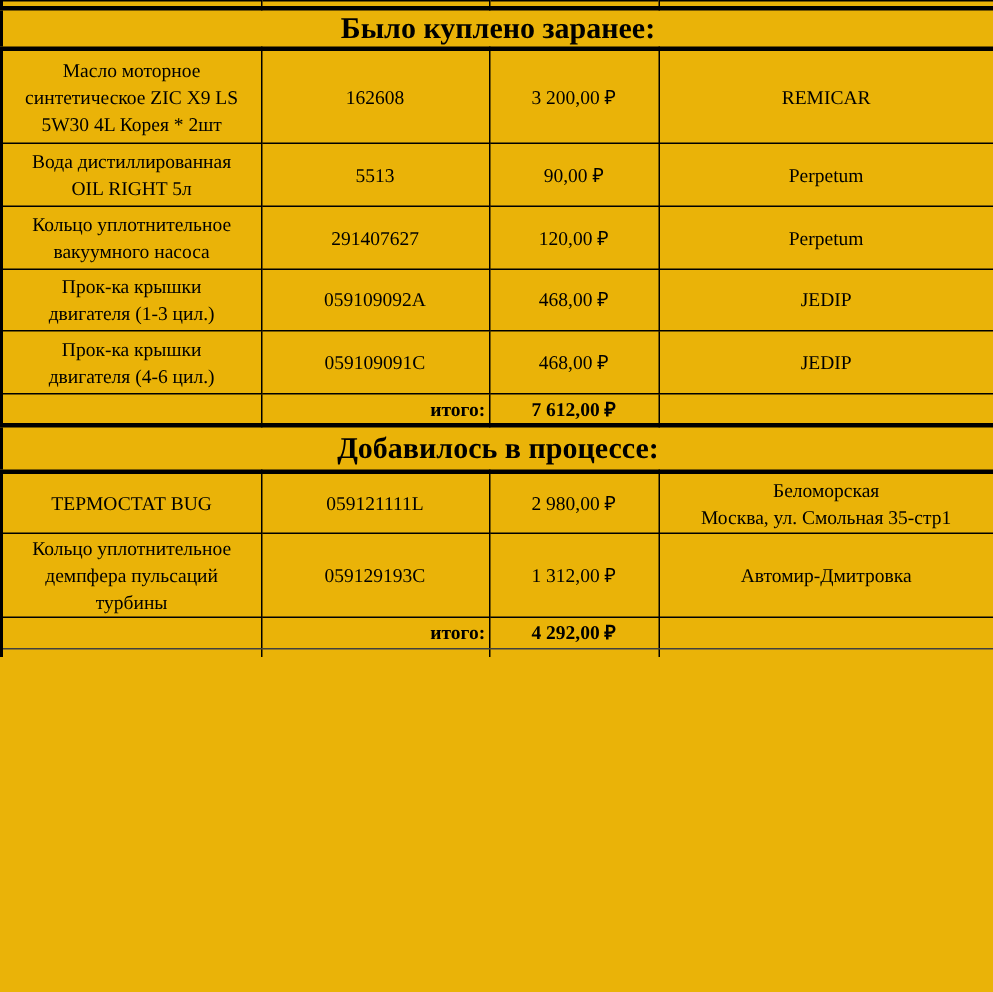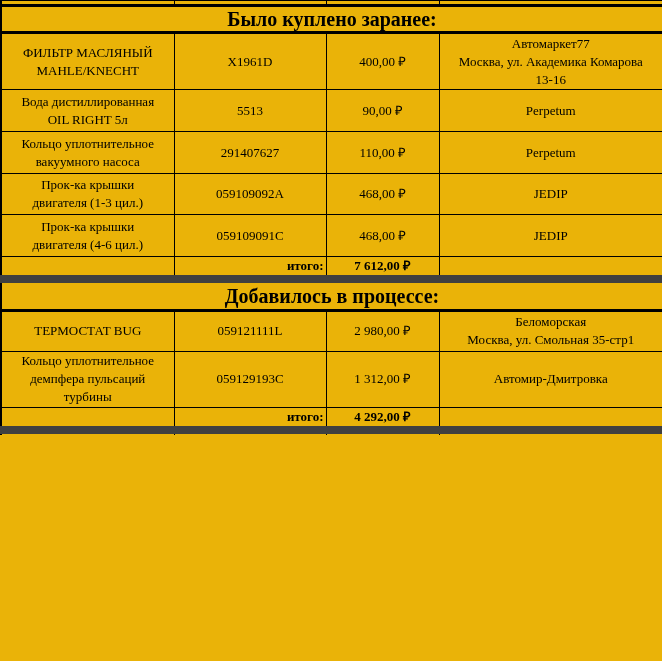--- a/index.html
+++ b/index.html
@@ -27,21 +27,21 @@
     overflow: hidden;
   }
   tr.section-header td {
     border-top: 3px solid #000;
     border-bottom: 3px solid #000;
     font-size: 20px;
     line-height: 24px;
     font-weight: bold;
     white-space: normal;
   }
-  tr.total-row td { border-bottom: 8px solid #404040; }
+  tr.total-row td { border-bottom: 1px solid #404040; }
   td.total-label { text-align: right; font-weight: bold; padding-right: 2px; }
   td.total-value { font-weight: bold; margin-left: 32px; }
   tr.partial-top td { border-top: none; }
   tr.partial-bottom td { border-bottom: none; }
 </style>
 </head>
 <body>
 
 <div class="page">
   <table class="purchase-table">
@@ -56,41 +56,40 @@
         <td></td>
           <td></td>
           <td></td>
           <td></td>
       </tr>
 
       <tr class="section-header" style="height:27px">
         <td colspan="4">Было куплено заранее:</td>
       </tr>
 
-      <tr style="height:57px">
-        <td>ФИЛЬТР МАСЛЯНЫЙ
-MAHLE/KNECHT</td>
-        <td>X1961D</td>
-        <td>400,00 ₽</td>
-        <td>Автомаркет77
-Москва, ул. Академика Комарова
-13-16</td>
+      <tr style="height:63px">
+        <td>Масло моторное
+синтетическое ZIC X9 LS
+5W30 4L Корея * 2шт</td>
+        <td>162608</td>
+        <td>3 200,00 ₽</td>
+        <td>REMICAR</td>
       </tr>
       <tr style="height:42px">
         <td>Вода дистиллированная
 OIL RIGHT 5л</td>
         <td>5513</td>
         <td>90,00 ₽</td>
         <td>Perpetum</td>
       </tr>
       <tr style="height:42px">
         <td>Кольцо уплотнительное
 вакуумного насоса</td>
         <td>291407627</td>
-        <td>110,00 ₽</td>
+        <td>120,00 ₽</td>
         <td>Perpetum</td>
       </tr>
       <tr style="height:41px">
         <td>Прок-ка крышки
 двигателя (1-3 цил.)</td>
         <td>059109092A</td>
         <td>468,00 ₽</td>
         <td>JEDIP</td>
       </tr>
       <tr style="height:42px">

